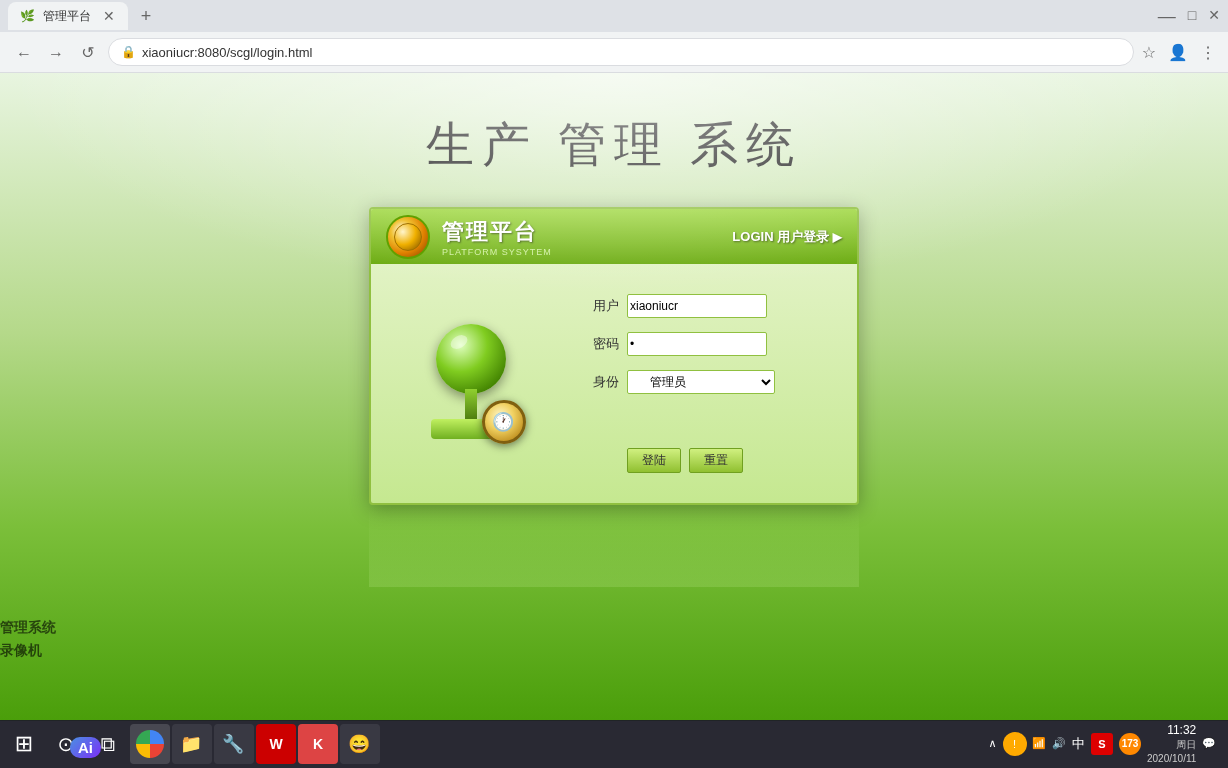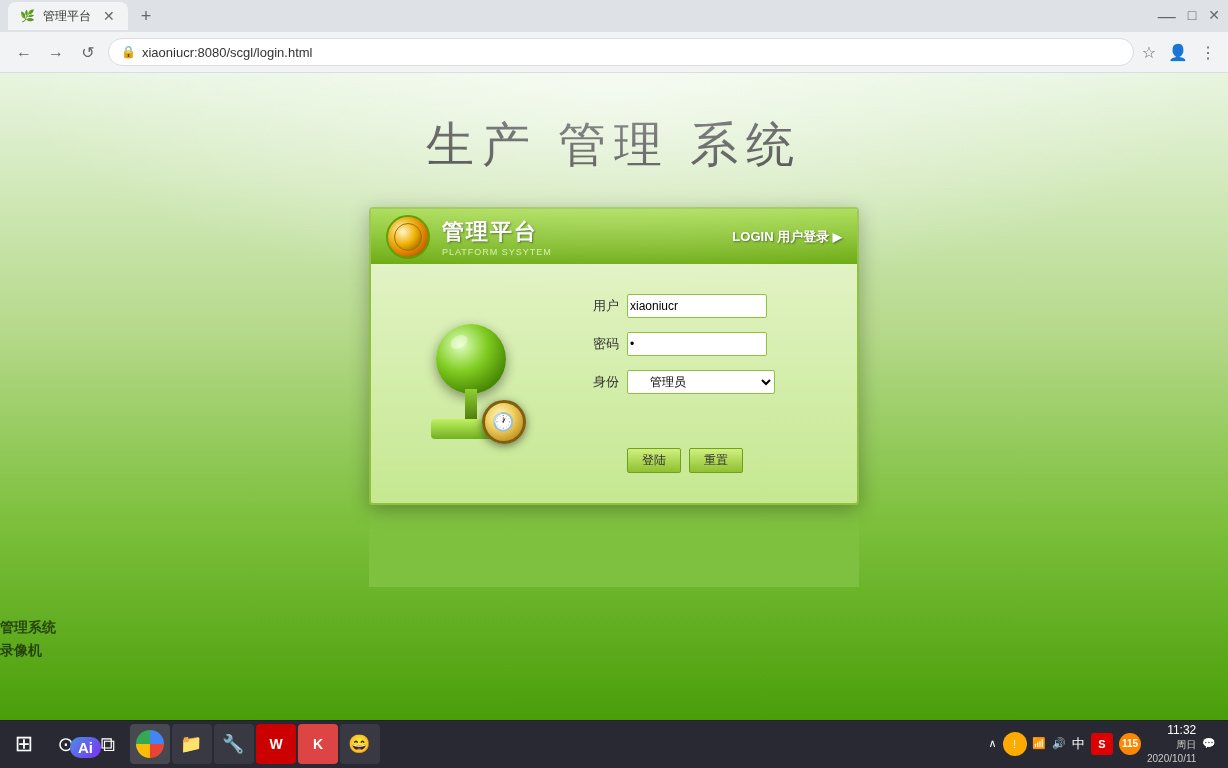--- a/index.html
+++ b/index.html
@@ -522,21 +522,21 @@
 
   <div class="taskbar-spacer"></div>
 
   <div class="taskbar-right">
     <span style="cursor:pointer;">∧</span>
     <div style="width:24px;height:24px;background:#ffaa00;border-radius:50%;display:flex;align-items:center;justify-content:center;font-size:11px;cursor:pointer;">!</div>
     <span>📶</span>
     <span style="cursor:pointer;">🔊</span>
     <span style="cursor:pointer;font-size:13px;">中</span>
     <div style="width:22px;height:22px;background:#d00;border-radius:3px;display:flex;align-items:center;justify-content:center;font-size:11px;color:#fff;font-weight:bold;cursor:pointer;">S</div>
-    <div style="width:22px;height:22px;background:#f80;border-radius:50%;display:flex;align-items:center;justify-content:center;font-size:10px;color:#fff;font-weight:bold;cursor:pointer;">115</div>
+    <div style="width:22px;height:22px;background:#f80;border-radius:50%;display:flex;align-items:center;justify-content:center;font-size:10px;color:#fff;font-weight:bold;cursor:pointer;">173</div>
     <div class="taskbar-clock">
       <div style="font-size:12px;">11:32</div>
       <div style="font-size:10px;color:#ccc;">周日</div>
       <div style="font-size:10px;color:#ccc;">2020/10/11</div>
     </div>
     <span style="cursor:pointer;">💬</span>
   </div>
 </div>
 
 <div style="position:fixed;bottom:10px;left:70px;background:linear-gradient(135deg,#4a90e2,#7b2ff7);color:#fff;font-size:15px;font-weight:bold;padding:2px 8px;border-radius:10px;z-index:200;cursor:pointer;">Ai</div>

